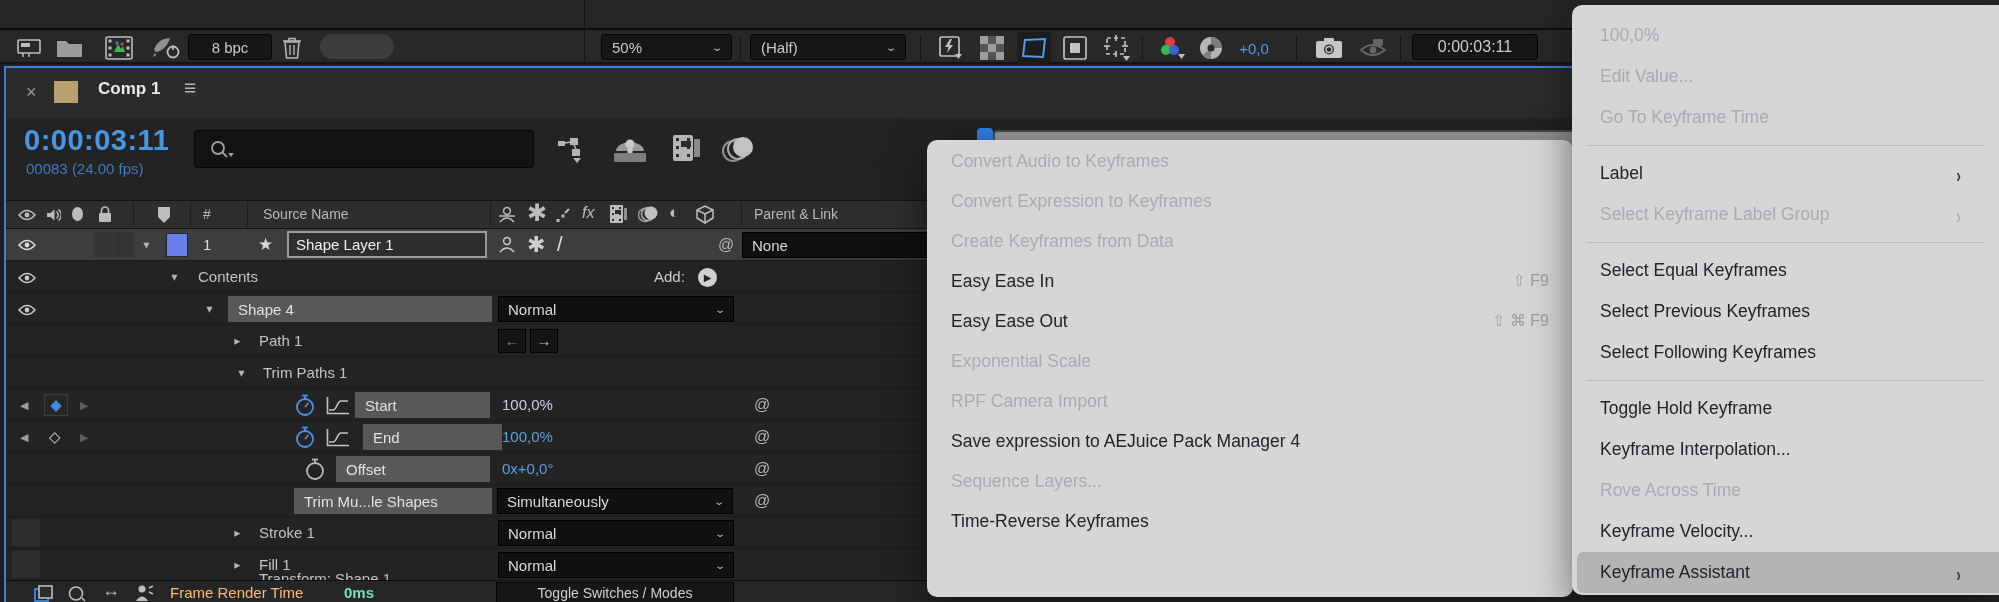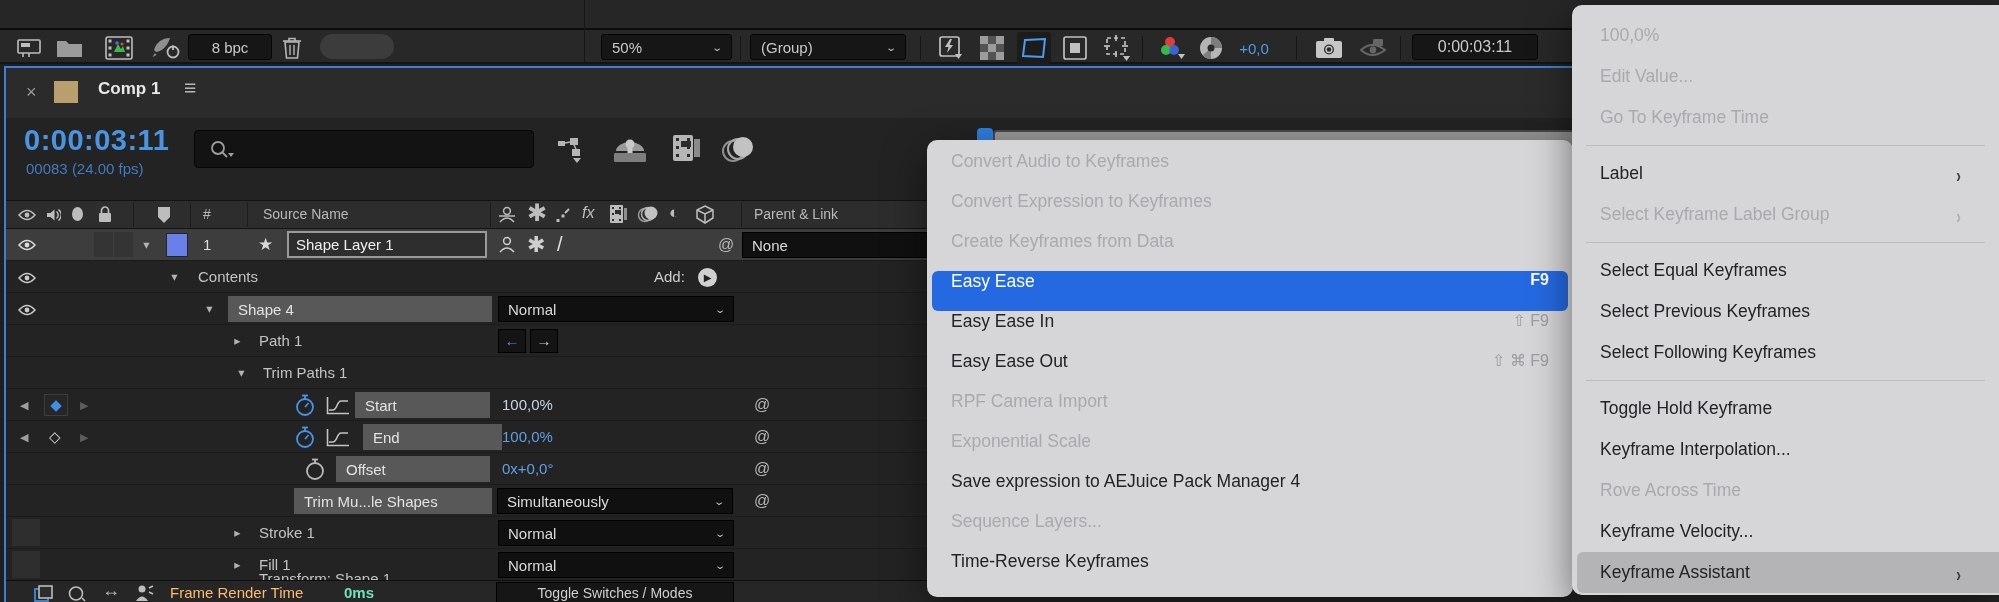--- a/index.html
+++ b/index.html
@@ -98,21 +98,21 @@
   <div class="tico" style="left:320px;width:74px;height:25px;background:#3c3c3c;border-radius:13px"></div>
 
   <div class="vdiv" style="left:584px;top:0;height:64px"></div>
 
   <div class="tico box-dark" style="left:601px;width:131px;height:26px;padding:0 10px">
     <span>50%</span>
     <span class="ddarrow">⌄</span>
   </div>
   <div class="vdiv" style="left:740px"></div>
   <div class="tico box-dark" style="left:750px;width:156px;height:26px;padding:0 10px">
-    <span>(Group)</span>
+    <span>(Half)</span>
     <span class="ddarrow">⌄</span>
   </div>
   <div class="vdiv" style="left:920px"></div>
 
   <div class="tico" style="left:936px;width:30px">
     <svg width="24" height="24" viewBox="0 0 24 24">
         <rect x="1" y="1" width="19" height="19" rx="2" fill="none" stroke="#c0c0c0" stroke-width="1.7"></rect>
         <polygon points="11,3 6,11 9.5,11 8,17 14,9 10.5,9 13,3" fill="#c0c0c0"></polygon>
         <polygon points="16,18 23,18 19.5,23" fill="#c0c0c0"></polygon>
       </svg>
@@ -498,37 +498,33 @@
 <div class="menu" style="left:927px;top:140px;width:646px;height:457px;border-radius:10px;padding-top:11px">
   <div class="mi dis">
       <span>Convert Audio to Keyframes</span>
     </div>
   <div class="mi dis">
       <span>Convert Expression to Keyframes</span>
     </div>
   <div class="mi dis">
       <span>Create Keyframes from Data</span>
     </div>
-  <div class="mi sel">
-      <span>Easy Ease</span>
-      <span class="sc">F9</span>
-    </div>
   <div class="mi">
       <span>Easy Ease In</span>
       <span class="sc">⇧ F9</span>
     </div>
   <div class="mi">
       <span>Easy Ease Out</span>
       <span class="sc">⇧ ⌘ F9</span>
     </div>
   <div class="mi dis">
+      <span>Exponential Scale</span>
+    </div>
+  <div class="mi dis">
       <span>RPF Camera Import</span>
-    </div>
-  <div class="mi dis">
-      <span>Exponential Scale</span>
     </div>
   <div class="mi">
       <span>Save expression to AEJuice Pack Manager 4</span>
     </div>
   <div class="mi dis">
       <span>Sequence Layers...</span>
     </div>
   <div class="mi">
       <span>Time-Reverse Keyframes</span>
     </div>

